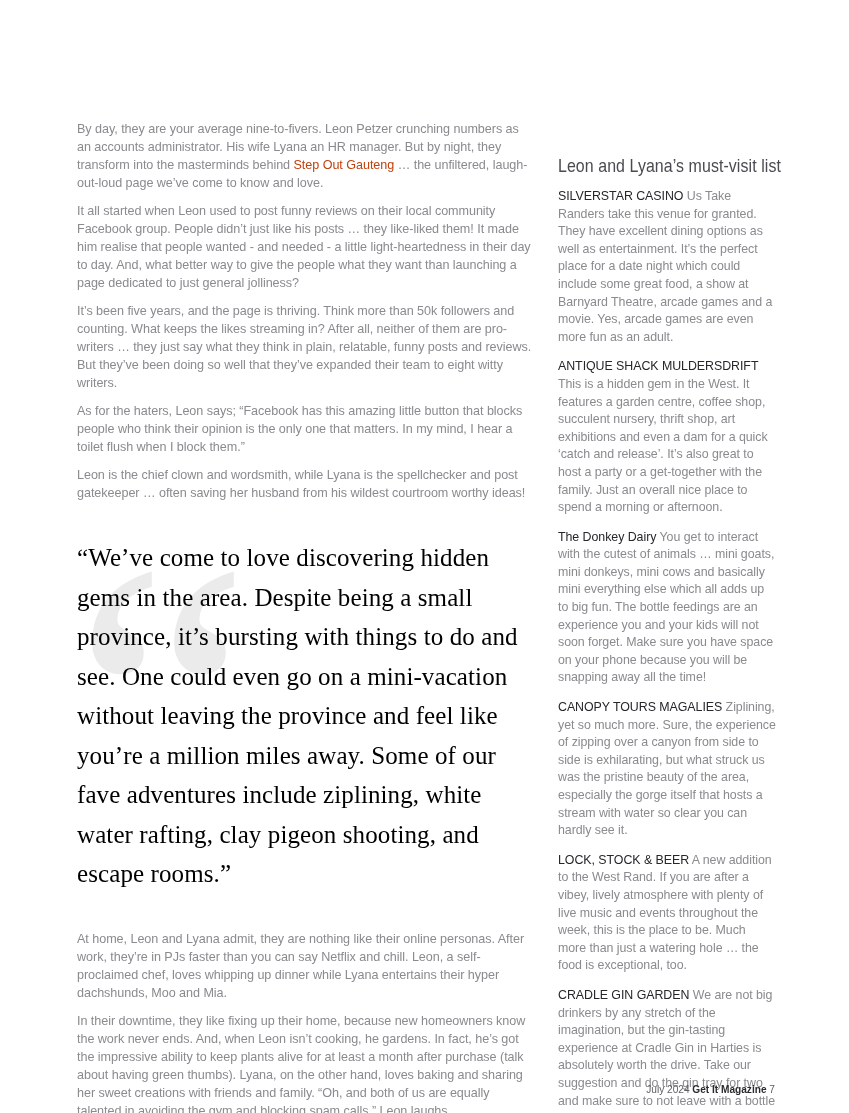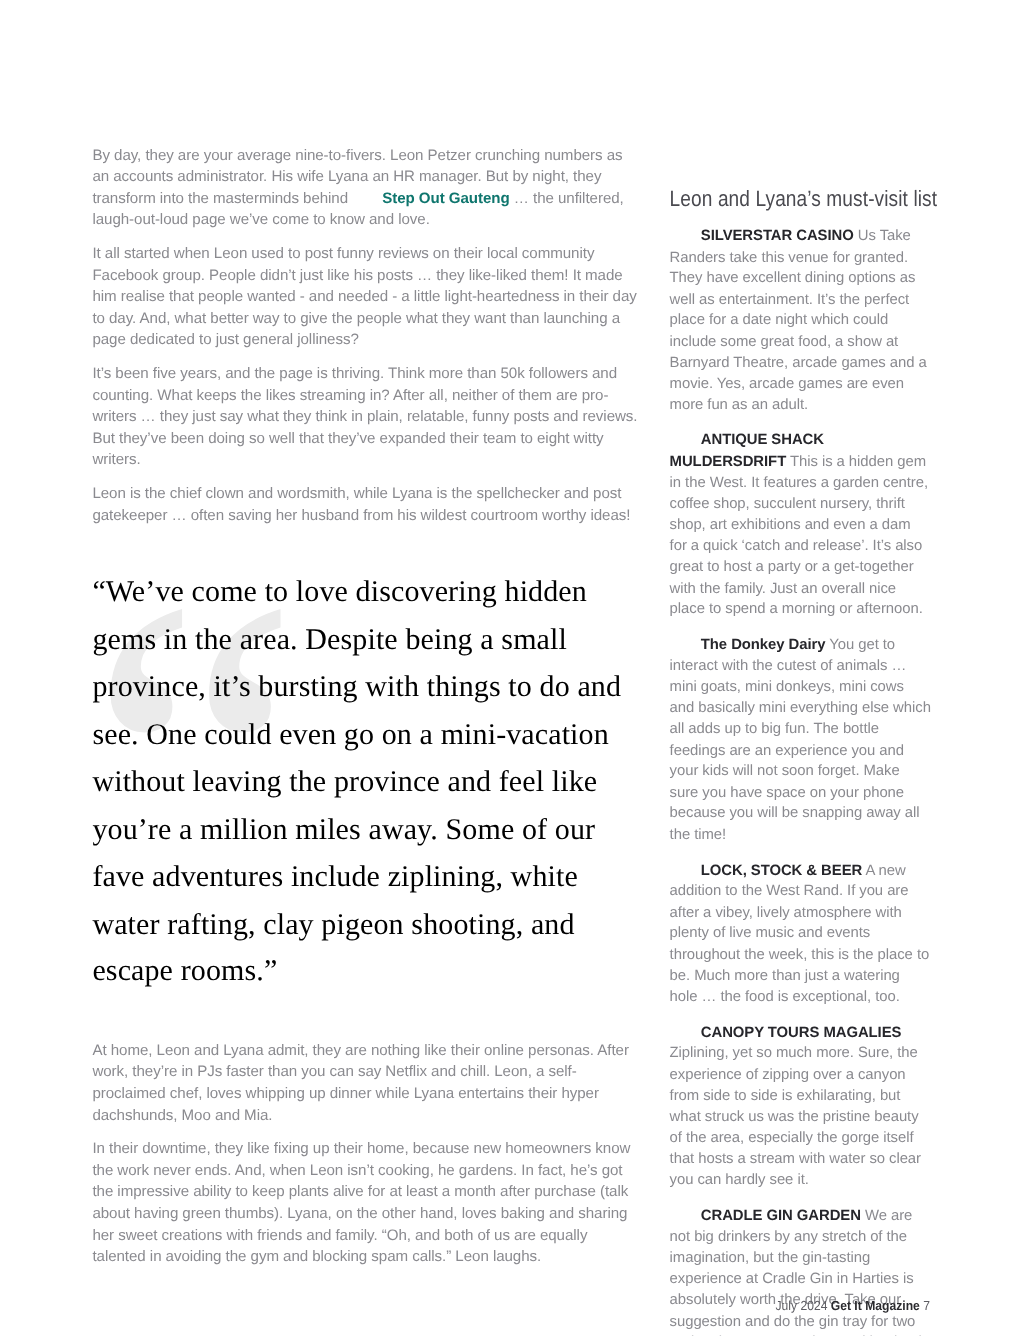--- a/index.html
+++ b/index.html
@@ -37,23 +37,22 @@
     line-height: 18.0px;
     color: #8a8a8f;
     margin: 0 0 10px 0;
     letter-spacing: -0.05px;
     text-align: left;
   }
   .body-para:last-child { margin-bottom: 0; }
 
   .body-para b,
   .body-para .strong {
-    color: #0f766e;
-    font-weight: bold;
-    margin-left: 25px;
+    color: #c2410c;
+    font-weight: normal;
   }
 
   
   .pullquote-wrap {
     position: relative;
     margin: 24px 0 22px 0;
     padding: 12px 0 14px 0;
   }
 
   .quote-mark {
@@ -108,22 +107,21 @@
     font-size: 12.4px;
     line-height: 17.6px;
     color: #8a8a8f;
     margin: 0 0 12px 0;
     letter-spacing: -0.05px;
   }
   .sidebar-entry:last-of-type { margin-bottom: 0; }
 
   .entry-name {
     color: #26262b;
-    font-weight: bold;
-    margin-left: 26px;
+    font-weight: normal;
   }
 
   
   .footer {
     position: absolute;
     right: 74px;
     bottom: 17px;
     font-family: "Liberation Sans", sans-serif;
     font-size: 11px;
     line-height: 14px;
@@ -142,20 +140,21 @@
 <body>
 
 <div class="page">
 
   <div class="main-column">
 
     <div id="article-paras-before">
         <p class="body-para">By day, they are your average nine-to-fivers. Leon Petzer crunching numbers as an accounts administrator.  His wife Lyana an HR manager. But by night, they transform into the masterminds behind <b class="strong">Step Out Gauteng</b> … the unfiltered, laugh-out-loud page we’ve come to know and love.</p>
         <p class="body-para">It all started when Leon used to post funny reviews on their local community Facebook group. People didn’t just like his posts … they like-liked them! It made him realise that people wanted - and needed - a little light-heartedness in their day to day. And, what better way to give the people what they want than launching a page dedicated to just general jolliness?</p>
         <p class="body-para">It’s been five years, and the page is thriving. Think more than 50k followers and counting. What keeps the likes streaming in? After all, neither of them are pro-writers … they just say what they think in plain, relatable, funny posts and reviews. But they’ve been doing so well that they’ve expanded their team to eight witty writers.</p>
+        <p class="body-para">As for the haters, Leon says; “Facebook has this amazing little button that blocks people who think their opinion is the only one that matters. In my mind, I hear a toilet flush when I block them.”</p>
         <p class="body-para">Leon is the chief clown and wordsmith, while Lyana is the spellchecker and post gatekeeper … often saving her husband from his wildest courtroom worthy ideas!</p>
       </div>
 
     <div class="pullquote-wrap">
       <span class="quote-mark">“</span>
       <p class="pullquote">“We’ve come to love discovering hidden gems in the area. Despite being a small province, it’s bursting with things to do and see. One could even go on a mini-vacation without leaving the province and feel like you’re a million miles away. Some of  our fave adventures include ziplining, white water rafting, clay pigeon shooting, and escape rooms.”</p>
     </div>
 
     <div id="article-paras-after">
         <p class="body-para">At home, Leon and Lyana admit, they are nothing like their online personas. After work, they’re in PJs faster than you can say Netflix and chill. Leon, a self-proclaimed chef, loves whipping up dinner while Lyana entertains their hyper dachshunds, Moo and Mia.</p>
@@ -163,22 +162,22 @@
       </div>
 
   </div>
 
   <div class="sidebar">
     <h2 class="sidebar-title">Leon and Lyana’s must-visit list</h2>
     <div id="sidebar-entries">
         <p class="sidebar-entry"><span class="entry-name">SILVERSTAR CASINO</span><span> Us Take Randers take this venue for granted. They have excellent dining options as well as entertainment. It’s the perfect place for a date night which could include some great food, a show at Barnyard Theatre, arcade games and a movie. Yes, arcade games are even more fun as an adult.</span></p>
         <p class="sidebar-entry"><span class="entry-name">ANTIQUE SHACK MULDERSDRIFT</span><span> This is a hidden gem in the West. It features a garden centre, coffee shop, succulent nursery, thrift shop, art exhibitions and even a dam for a quick ‘catch and release’. It’s also great to host a party or a get-together with the family. Just an overall nice place to spend a morning or afternoon.</span></p>
         <p class="sidebar-entry"><span class="entry-name">The Donkey Dairy</span><span> You get to interact with the cutest of animals … mini goats, mini donkeys, mini cows and basically mini everything else which all adds up to big fun. The bottle feedings are an experience you and your kids will not soon forget. Make sure you have space on your phone because you will be snapping away all the time!</span></p>
+        <p class="sidebar-entry"><span class="entry-name">CANOPY TOURS MAGALIES</span><span> Ziplining, yet so much more. Sure, the experience of zipping over a canyon from side to side is exhilarating, but what struck us was the pristine beauty of the area, especially the gorge itself that hosts a stream with water so clear you can hardly see it.</span></p>
         <p class="sidebar-entry"><span class="entry-name">LOCK, STOCK &amp; BEER</span><span> A new addition to the West Rand. If you are after a vibey, lively atmosphere with plenty of live music and events throughout the week, this is the place to be. Much more than just a watering hole … the food is exceptional, too.</span></p>
-        <p class="sidebar-entry"><span class="entry-name">CANOPY TOURS MAGALIES</span><span> Ziplining, yet so much more. Sure, the experience of zipping over a canyon from side to side is exhilarating, but what struck us was the pristine beauty of the area, especially the gorge itself that hosts a stream with water so clear you can hardly see it.</span></p>
         <p class="sidebar-entry"><span class="entry-name">CRADLE GIN GARDEN</span><span> We are not big drinkers by any stretch of the imagination, but the gin-tasting experience at Cradle Gin in Harties is absolutely worth the drive. Take our suggestion and do the gin tray for two and make sure to not leave with a bottle of the Wild Cucumber Gin. You can thank us later.</span></p>
       </div>
   </div>
 
   <div class="footer">
     <span>July 2024</span><span class="sep"></span><span class="mag-name">Get It Magazine</span><span class="sep"></span><span>7</span>
   </div>
 
 </div>
 

